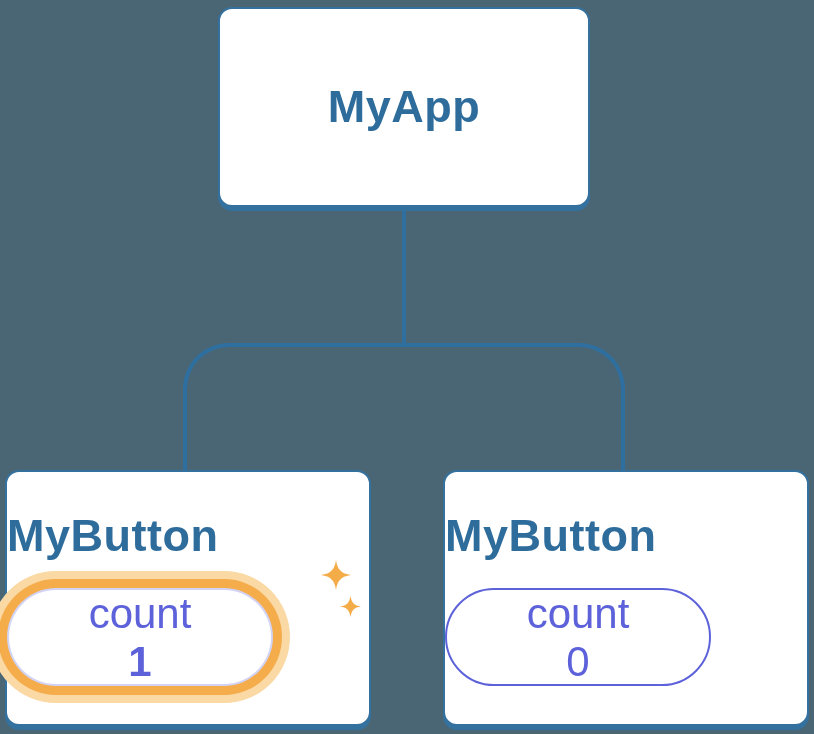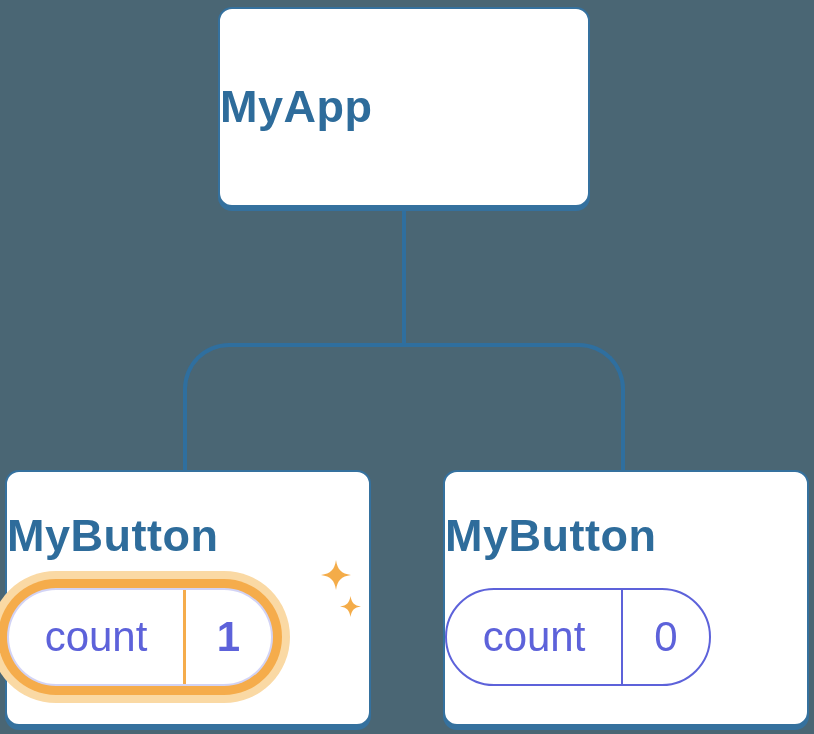--- a/index.html
+++ b/index.html
@@ -50,21 +50,21 @@
   }
   .node-label {
     font-weight: 700;
     font-size: 45px;
     letter-spacing: 0.5px;
     color: var(--node-text);
   }
   .root-node {
     left: 218px; top: 7px;
     width: 372px; height: 200px;
-    display: flex; align-items: center; 
+    display: flex; align-items: center; justify-content: center;
   }
   .child {
     top: 470px;
     width: 366px; height: 256px;
     display: flex; flex-direction: column; align-items: flex-start;
   }
   .child-left  { left: 5px; }
   .child-right { left: 443px; }
   .child .node-label { margin-top: 38px; line-height: 52px; }
 
@@ -72,20 +72,21 @@
   .pill {
     position: relative;
     margin-top: 26px;
     width: 266px; height: 98px;
     background: #ffffff;
     border: 2px solid var(--state-purple);
     border-radius: 999px;
     display: flex; align-items: center;
     font-size: 42px;
     color: var(--state-purple);
+    flex-direction: column;
   }
   .pill-key   { width: 174px; text-align: center; }
   .pill-sep   { align-self: stretch; width: 0; border-left: 2px solid var(--state-purple); }
   .pill-value { flex: 1; text-align: center; }
 
   .child.highlighted .pill {
     border-color: rgba(93, 98, 218, 0.28);
     box-shadow: 0 0 0 9px var(--highlight-orange),
                 0 0 0 17px var(--highlight-halo);
   }

